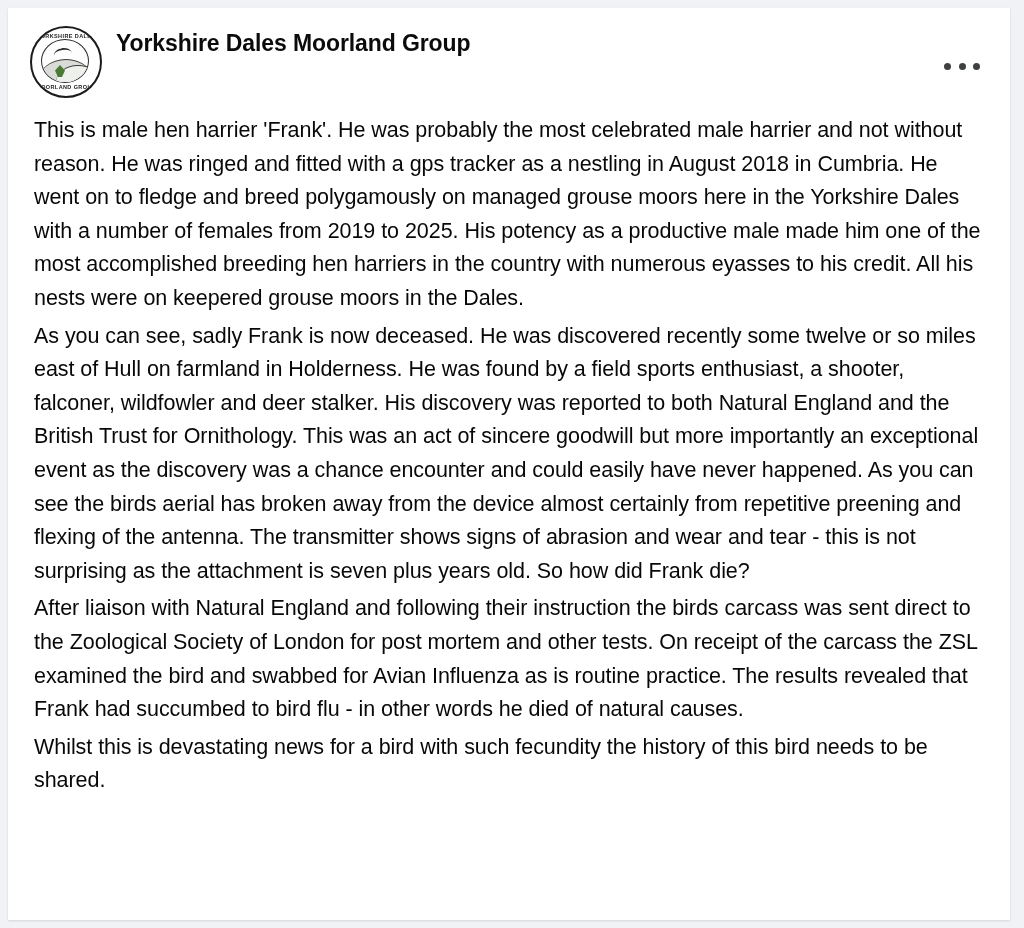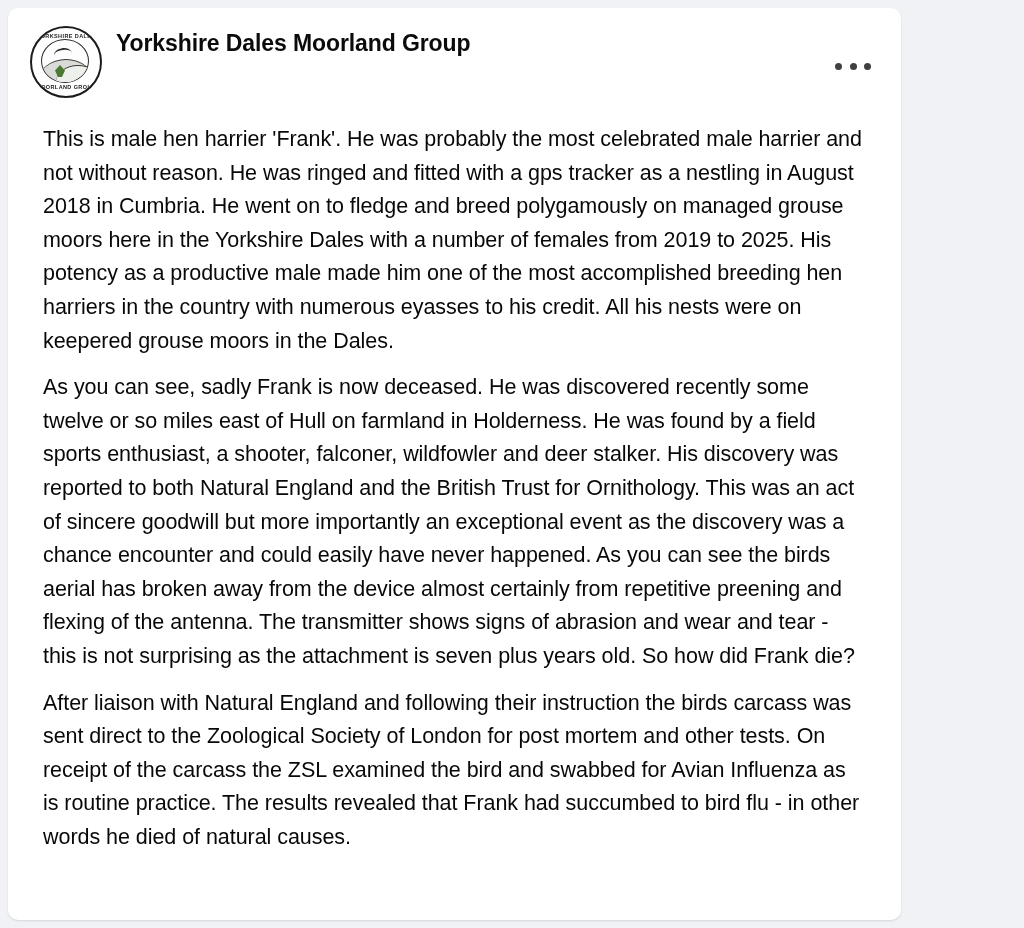--- a/index.html
+++ b/index.html
@@ -7,24 +7,24 @@
     padding: 0;
     background: #f0f2f5;
     width: 1024px;
     height: 928px;
     font-family: "Liberation Sans", sans-serif;
   }
   .post-card {
     position: absolute;
     left: 8px;
     top: 8px;
-    width: 893px;
+    width: 1002px;
     min-height: 912px;
     background: #ffffff;
-    border-radius: 10px;
+    border-radius: 0;
     box-shadow: 0 1px 2px rgba(0,0,0,0.12);
     overflow: hidden;
   }
   .post-header {
     display: flex;
     align-items: flex-start;
     padding: 18px 22px 4px 22px;
     position: relative;
   }
   .avatar {
@@ -173,21 +173,21 @@
     background: #3e4042;
   }
   .post-body {
     padding: 8px 22px 10px 22px;
     font-size: 21.5px;
     line-height: 33.6px;
     color: #080809;
     letter-spacing: -0.05px;
   }
   .post-body p {
-    margin: 13px;
+    margin: 4px;
   }
 </style>
 </head>
 <body>
 
 <div class="post-card">
 
   <div class="post-header">
 
     <div class="avatar">
@@ -209,15 +209,16 @@
       <span></span>
       <span></span>
       <span></span>
     </div>
   </div>
 
   <div class="post-body">
     <p>This is male hen harrier 'Frank'. He was probably the most celebrated male harrier and not without reason. He was ringed and fitted with a gps tracker as a nestling in August 2018 in Cumbria. He went on to fledge and breed polygamously on managed grouse moors here in the Yorkshire Dales with a number of females from 2019 to 2025. His potency as a productive male made him one of the most accomplished breeding hen harriers in the country with numerous eyasses to his credit. All his nests were on keepered grouse moors in the Dales.</p>
     <p>As you can see, sadly Frank is now deceased. He was discovered recently some twelve or so miles east of Hull on farmland in Holderness. He was found by a field sports enthusiast, a shooter, falconer, wildfowler and deer stalker. His discovery was reported to both Natural England and the British Trust for Ornithology. This was an act of sincere goodwill but more importantly an exceptional event as the discovery was a chance encounter and could easily have never happened. As you can see the birds aerial has broken away from the device almost certainly from repetitive preening and flexing of the antenna. The transmitter shows signs of abrasion and wear and tear - this is not surprising as the attachment is seven plus years old. So how did Frank die?</p>
     <p>After liaison with Natural England and following their instruction the birds carcass was sent direct to the Zoological Society of London for post mortem and other tests. On receipt of the carcass the ZSL examined the bird and swabbed for Avian Influenza as is routine practice. The results revealed that Frank had succumbed to bird flu - in other words he died of natural causes.</p>
+    <p>Whilst this is devastating news for a bird with such fecundity the history of this bird needs to be shared.</p>
   </div>
 
 </div>
 
 </body></html>

